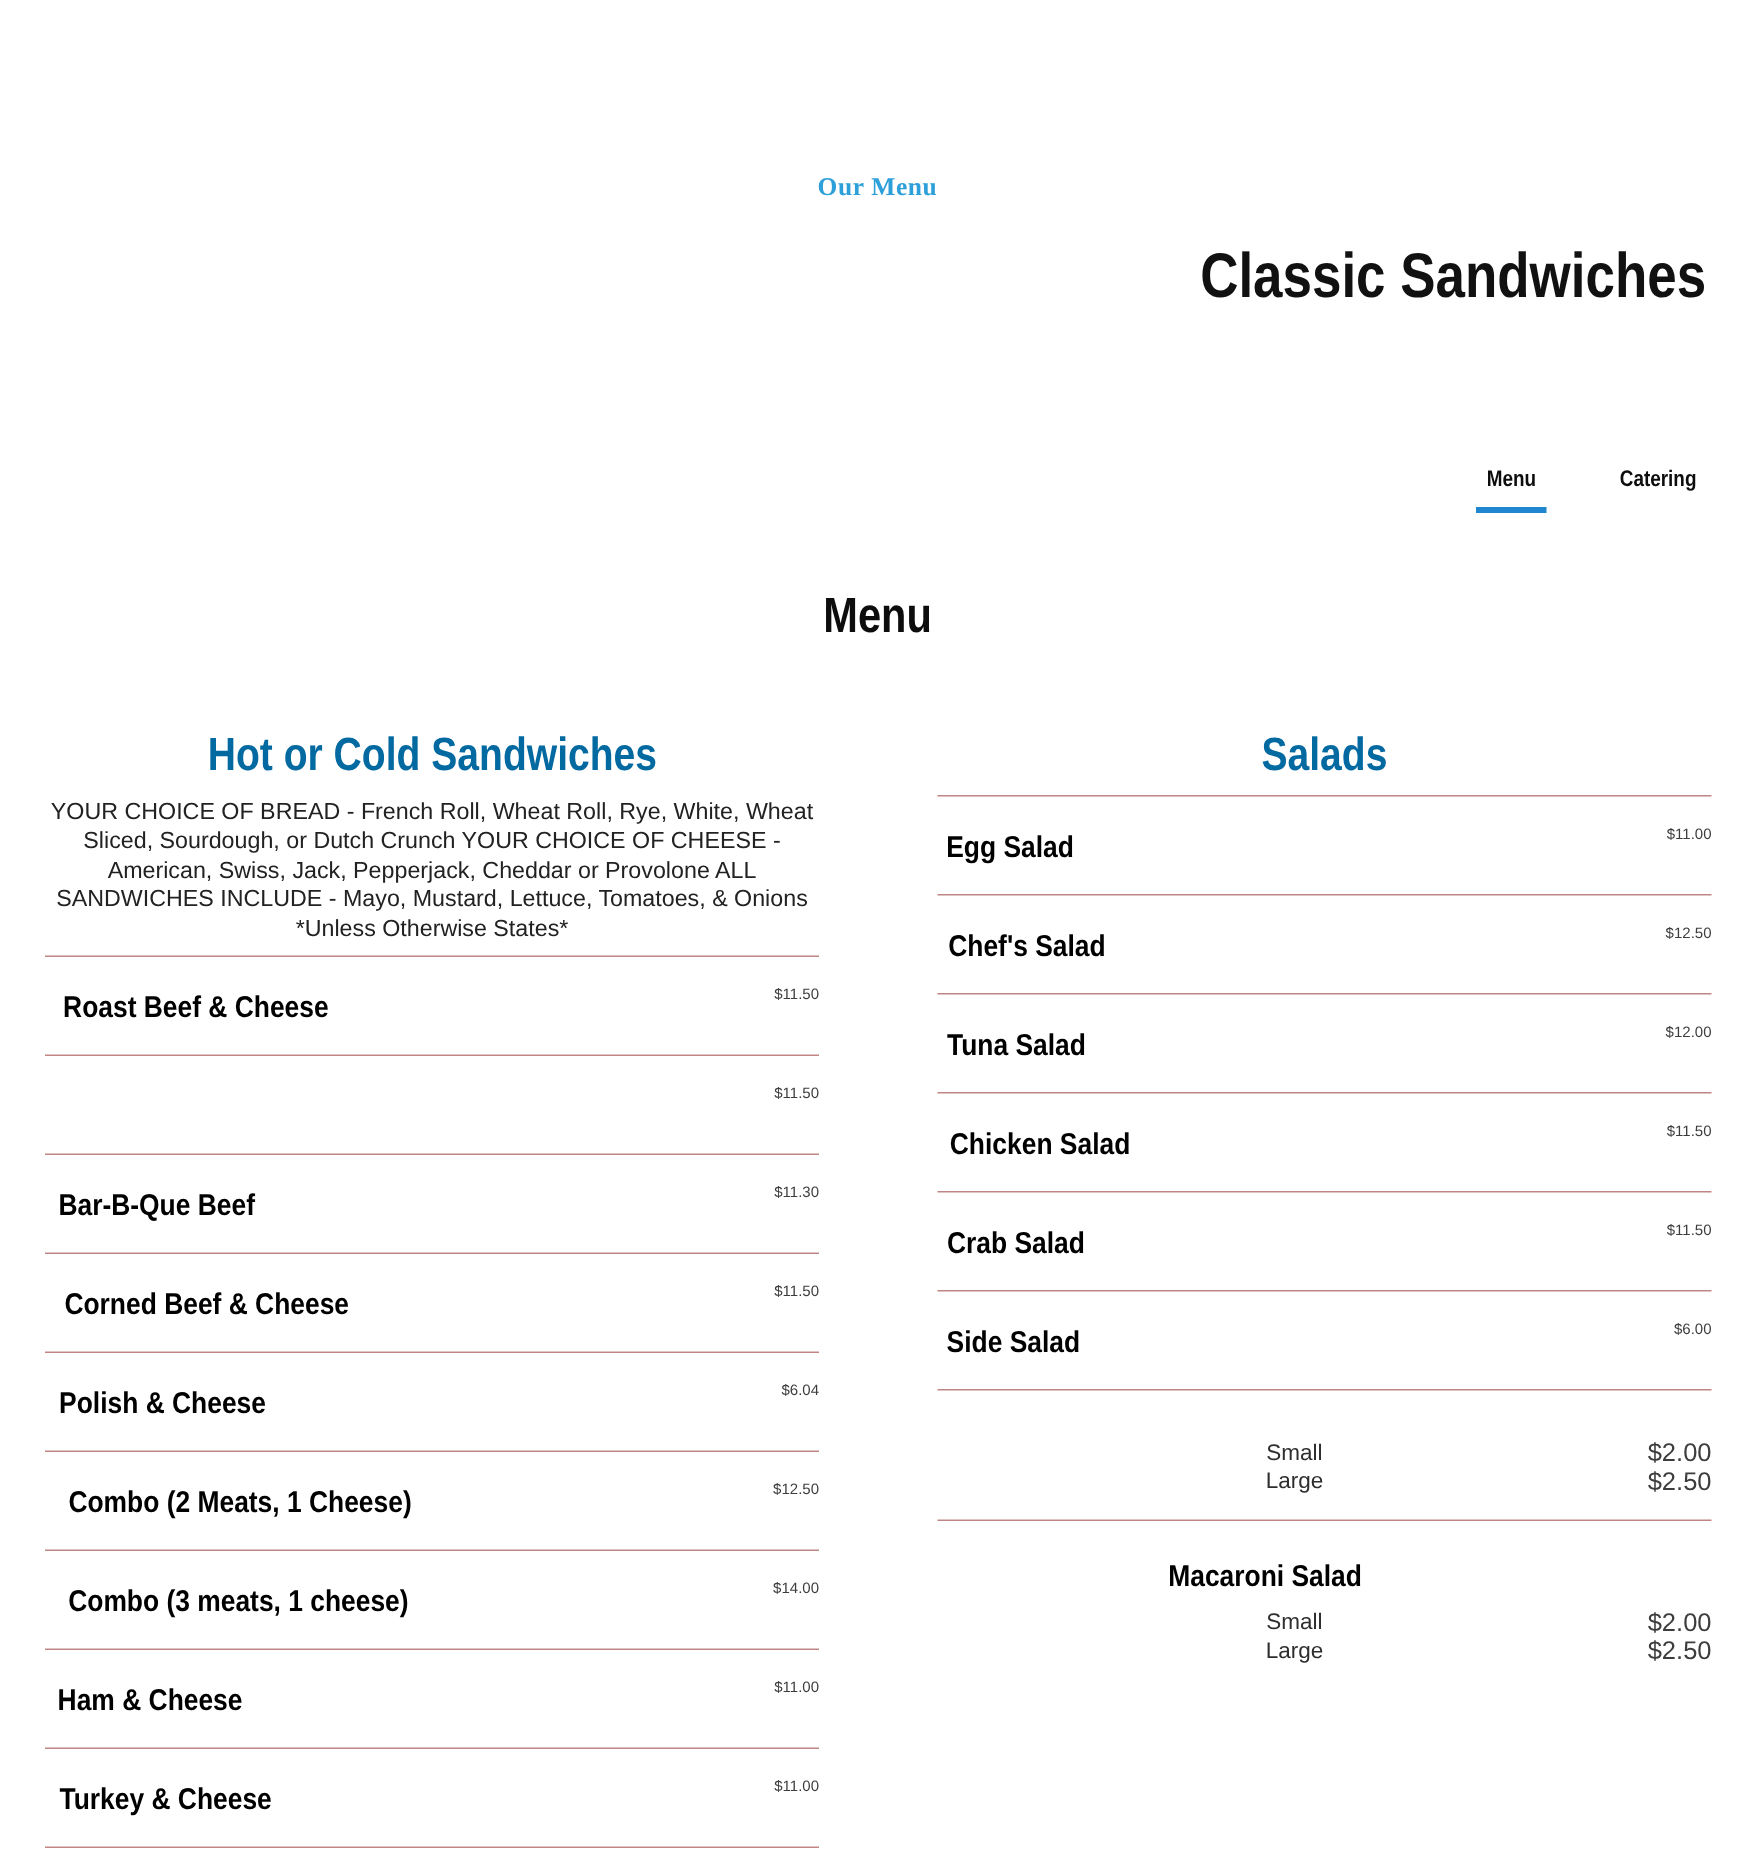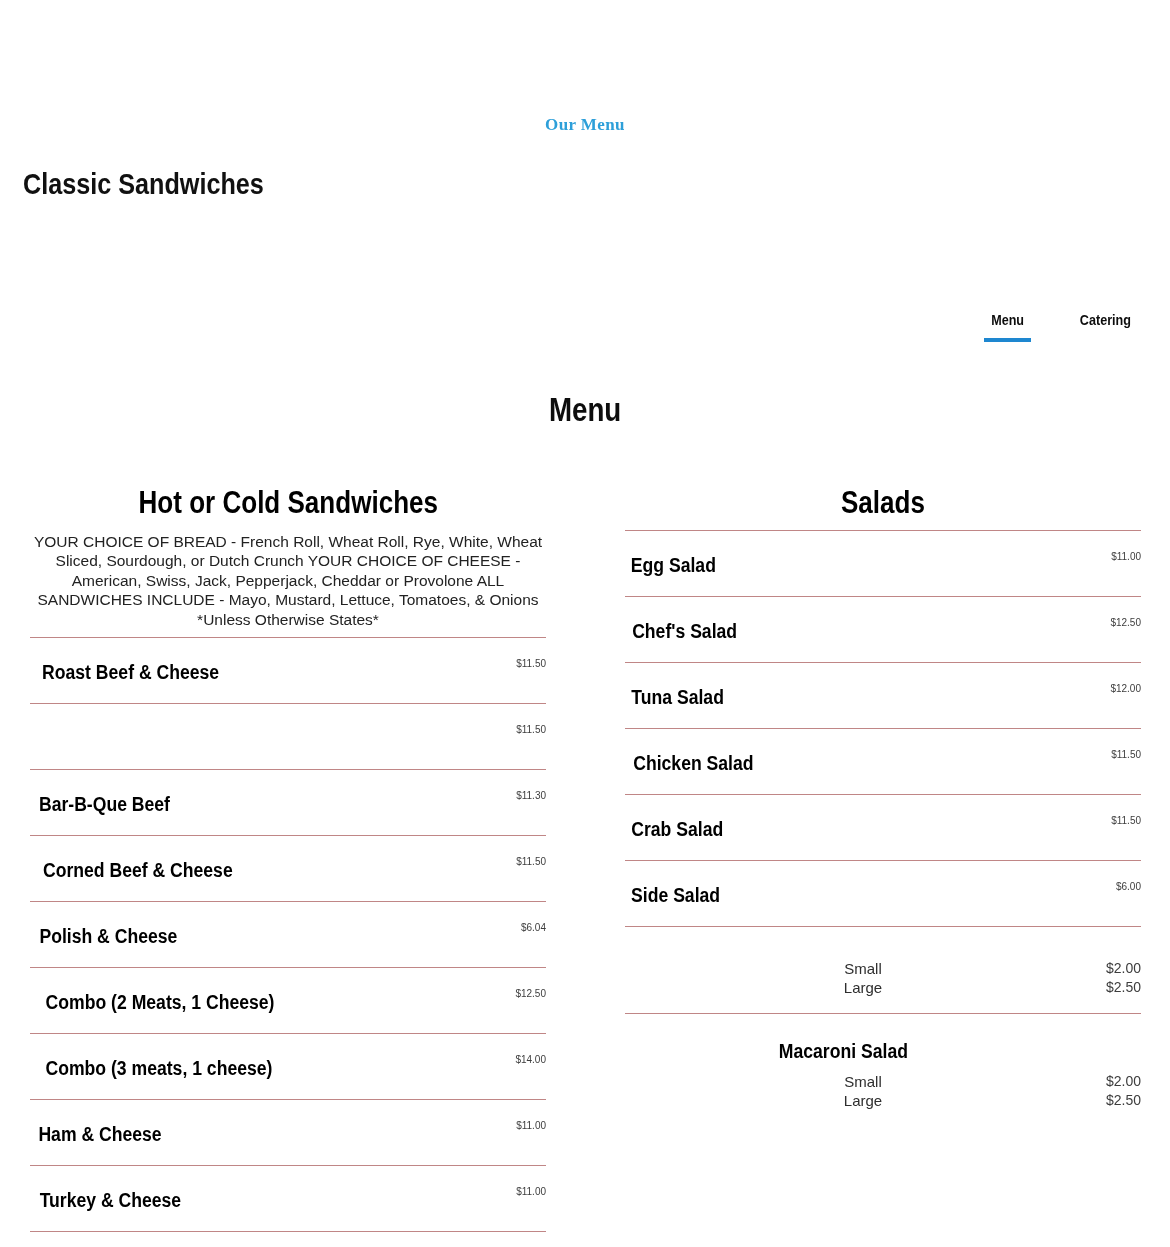--- a/index.html
+++ b/index.html
@@ -1,42 +1,42 @@
 <!DOCTYPE html>
 <html><head>
 <meta charset="utf-8">
 <style>
   html,body{margin:0;padding:0;width:1170px;height:1247px;overflow:hidden;background:#fff;
     font-family:"Liberation Sans",sans-serif;-webkit-font-smoothing:antialiased;}
   .page{position:relative;width:1170px;height:938px;background:#fff;padding-top:116px;box-sizing:border-box;}
   .cond{display:inline-block;transform:scaleX(0.84);transform-origin:center;white-space:nowrap;}
   .eyebrow{text-align:center;font-family:"Liberation Serif",serif;font-weight:bold;
     font-size:17px;line-height:18px;color:#2d9fd9;letter-spacing:.4px;}
-  h1.title{margin:24px 0 0 0;text-align:left;font-size:30px;line-height:52px;font-weight:bold;color:#111;}
+  h1.title{margin:24px 0 0 0;text-align:right;font-size:42px;line-height:52px;font-weight:bold;color:#111;}
   .tabs{margin-top:100px;display:flex;justify-content:flex-end;gap:40px;padding-right:30px;}
   .tab{font-size:15px;font-weight:bold;color:#0d0d0d;line-height:20px;padding:0 4px 8px 4px;
     border-bottom:4px solid transparent;cursor:pointer;}
   .tab.active{border-bottom-color:#1e87d0;}
   h2.section{margin:48px 0 0 0;text-align:center;font-size:33px;line-height:40px;font-weight:bold;color:#0d0d0d;}
   .columns{display:flex;gap:79px;padding:0 30px;margin-top:54px;}
   .col{width:516px;flex:0 0 516px;}
-  h3.col-heading{margin:0;text-align:center;font-size:31px;line-height:38px;font-weight:bold;color:#000000;}
+  h3.col-heading{margin:0;text-align:center;font-size:31px;line-height:38px;font-weight:bold;color:#0369a1;}
   .col-desc{margin:10px 0 0 0;text-align:center;font-size:15.5px;line-height:19.4px;color:#222;font-weight:400;}
   .items{margin-top:8px;}
   .row{position:relative;height:65px;border-top:1px solid #c08686;}
   .row-name{position:absolute;left:0;right:116px;top:22px;text-align:left;
     font-size:20px;font-weight:bold;color:#000;line-height:24px;}
   .row-name .cond{transform:scaleX(0.88);}
   .row-price{position:absolute;right:0;top:16px;font-size:10px;color:#3d3d3d;line-height:19px;}
   .vrow{position:relative;border-top:1px solid #c08686;padding:24px 0 16px 0;}
   .vtitle{text-align:center;padding-right:80px;font-size:20px;font-weight:bold;color:#000;line-height:26px;}
   .vtitle .cond{transform:scaleX(0.88);}
   .vlines{margin-top:8px;}
   .vline{position:relative;text-align:center;padding-right:40px;font-size:15px;color:#2e2e2e;line-height:19px;}
-  .vline .vprice{position:absolute;right:0;top:0;padding-right:0;font-size:14px;color:#3d3d3d;}
+  .vline .vprice{position:absolute;right:0;top:0;padding-right:0;font-size:17px;color:#3d3d3d;}
 </style>
 </head>
 <body>
 
 <div class="page">
 
   <div class="eyebrow">Our Menu</div>
 
   <h1 class="title"><span class="cond">Classic Sandwiches</span></h1>
 

